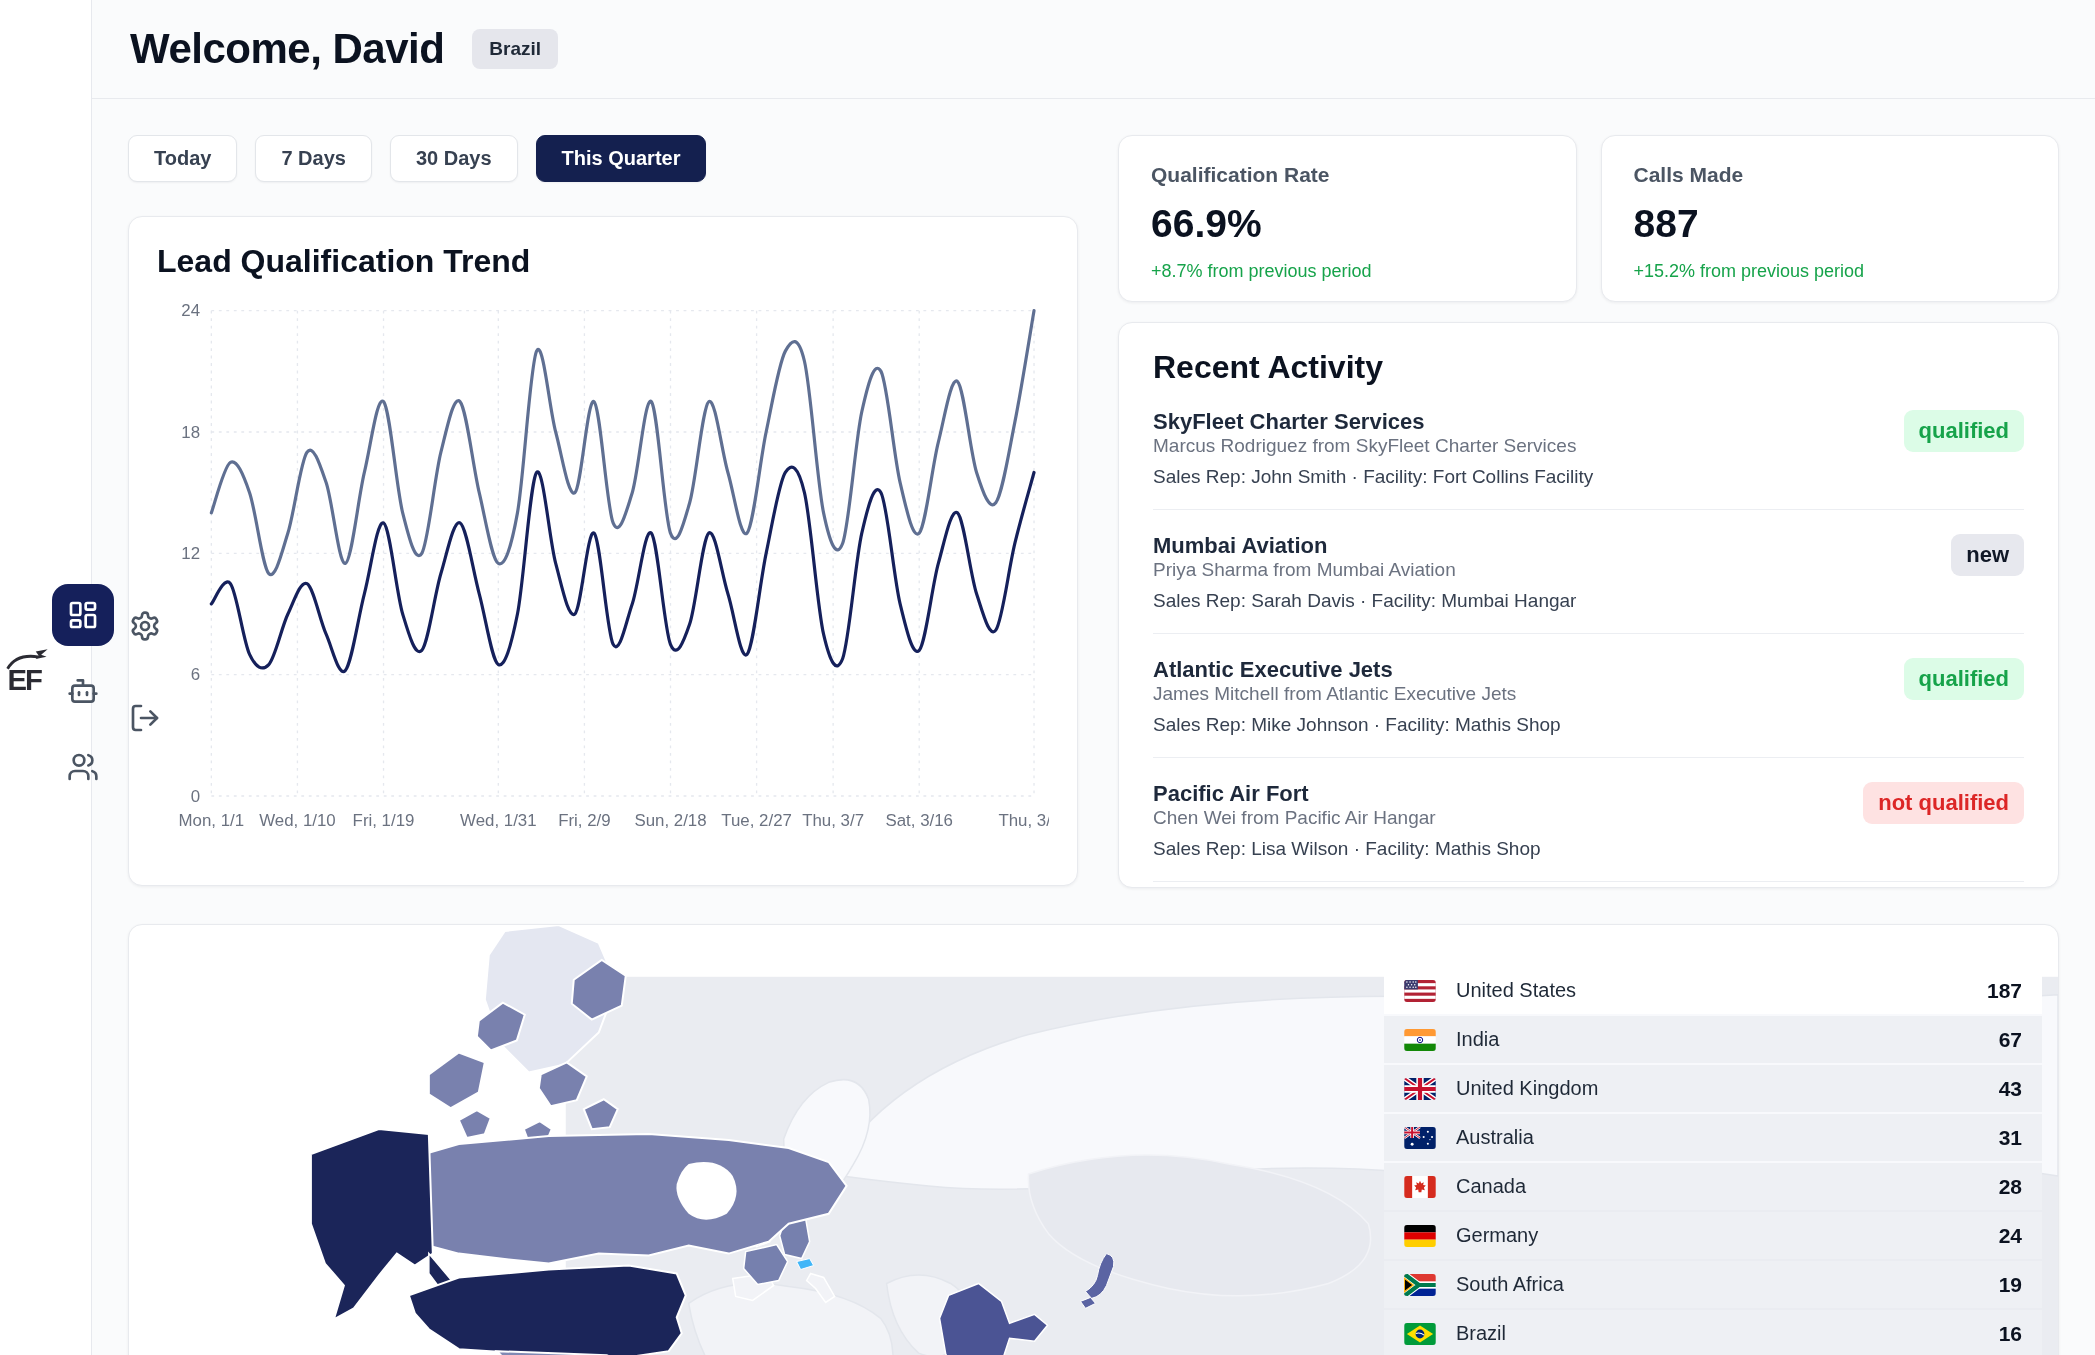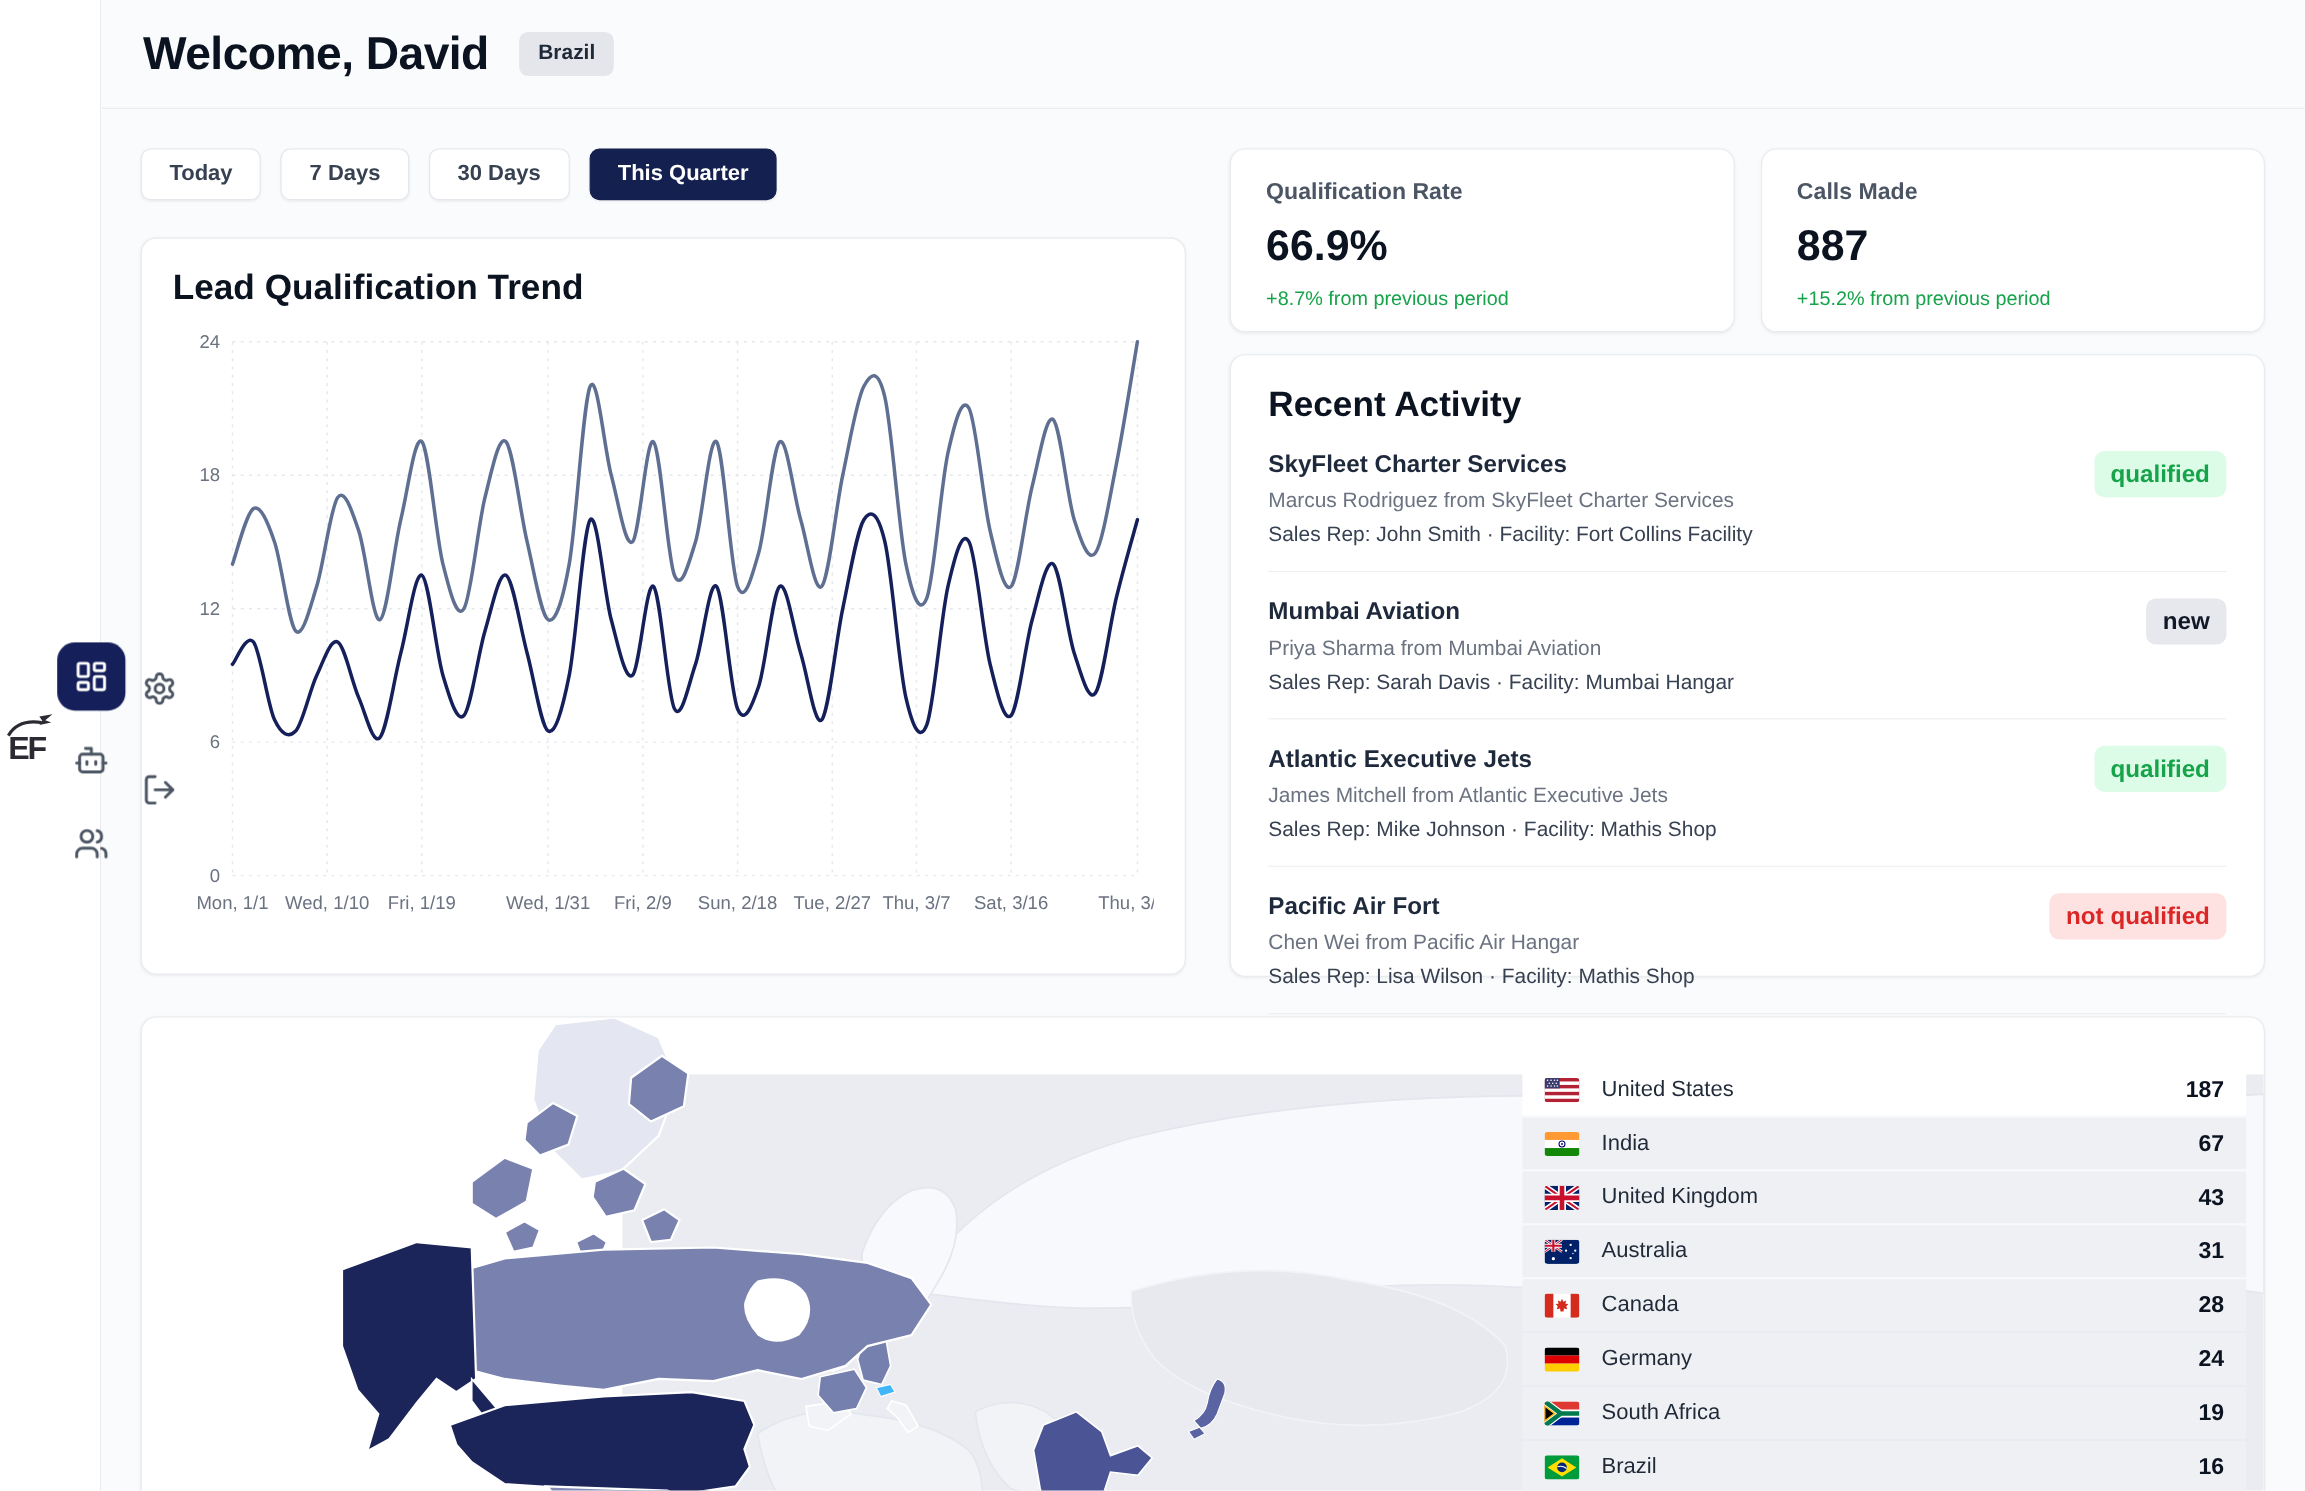--- a/index.html
+++ b/index.html
@@ -49,21 +49,21 @@
 
   .stat-grid { display:grid; grid-template-columns:1fr 1fr; gap:24px; }
   .stat-card { height:167px; padding:27px 32px; }
   .stat-label { font-size:21px; font-weight:600; color:#4b5563; }
   .stat-value { font-size:39px; font-weight:800; color:#0b1220; margin-top:15px; }
   .stat-delta { font-size:18px; color:#16a34a; margin-top:15px; }
 
   .activity-card { margin-top:20px; height:566px; padding:26px 34px 0; }
   .activity-item { position:relative; padding:23px 0 21px; border-bottom:1px solid #eceef2; }
   .activity-company { font-size:22px; font-weight:700; color:#1e293b; }
-  .activity-contact { font-size:19px; color:#6b7280; margin-top:10px; }
+  .activity-contact { font-size:19px; color:#6b7280; margin-top:0; }
   .activity-meta { font-size:19px; color:#374151; margin-top:9px; }
   .badge { position:absolute; right:0; top:24px; font-size:22px; font-weight:600;
     padding:8px 15px; border-radius:9px; }
   .badge[data-variant="qualified"] { background:#dcfce7; color:#16a34a; }
   .badge[data-variant="new"] { background:#e7e8ee; color:#111827; }
   .badge[data-variant="not-qualified"] { background:#fee2e2; color:#dc2626; }
 
   
   .map-card { margin-top:36px; height:470px; position:relative; overflow:hidden; }
   .world { position:absolute; inset:0; width:100%; height:100%; }

